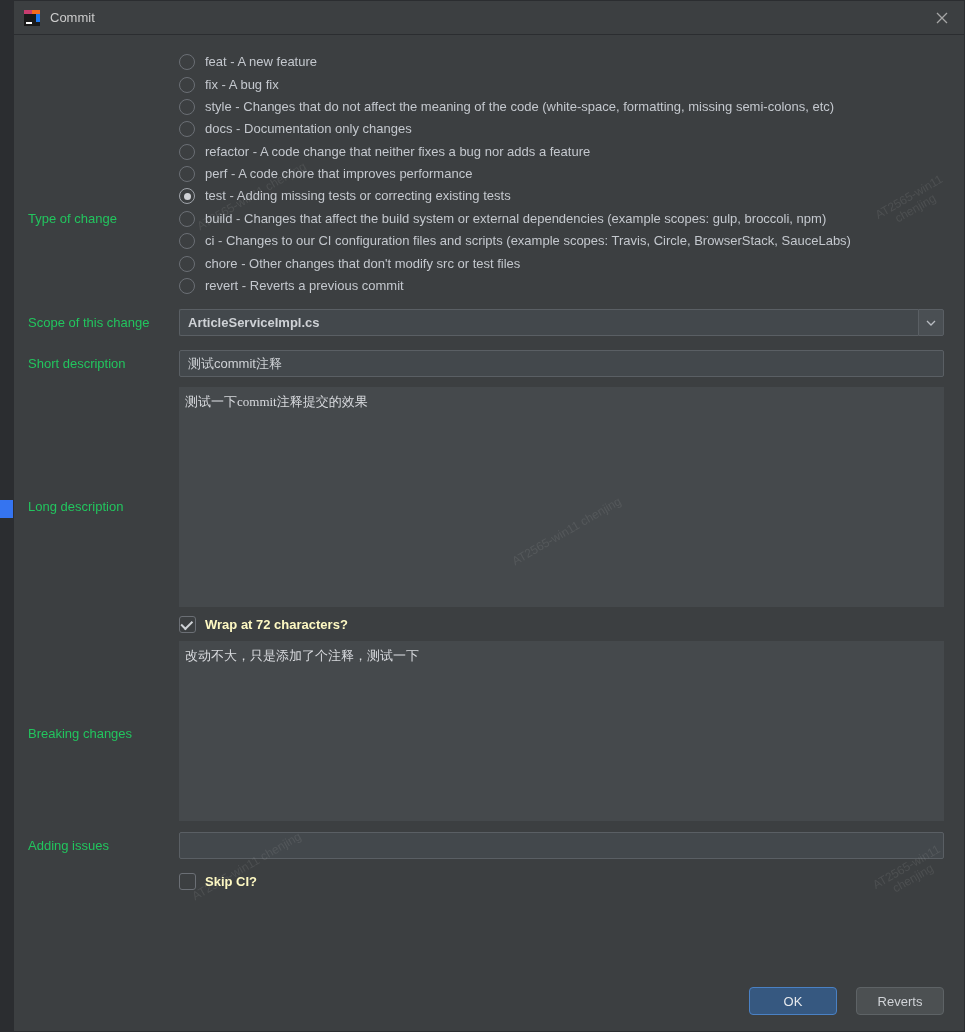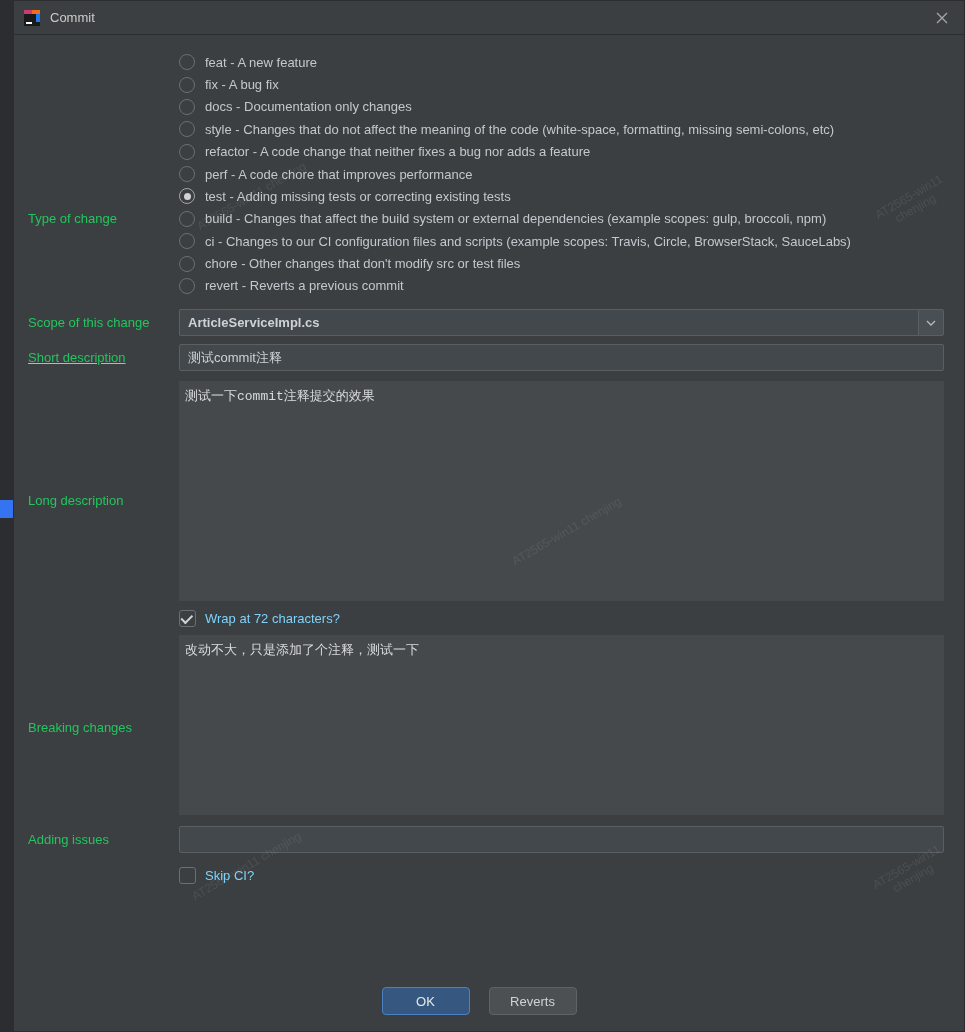--- a/index.html
+++ b/index.html
@@ -66,21 +66,20 @@
     padding-top: 6px;
     padding-left: 4px;
     color: #22c55e;
   }
   .row .field-col {
     flex: 1;
   }
   .row.align-center .label-col { padding-top: 6px; }
   .radios .radio-item {
     display: flex;
-    align-items: center;
     padding: 3.2px 0;
     cursor: pointer;
   }
   .radio-item .radio {
     width: 16px; height: 16px;
     border: 1.5px solid #6b6f75;
     border-radius: 50%;
     margin-right: 10px;
     display: inline-flex;
     align-items: center; justify-content: center;
@@ -126,21 +125,21 @@
     border-bottom-right-radius: 2px;
     display: flex; align-items: center; justify-content: center;
     cursor: pointer;
   }
   .combo-btn svg { width: 10px; height: 6px; }
   .textarea-plain {
     width: 100%;
     background: #45494c;
     border: none;
     color: #d8dade;
-    font-family: Liberation Mono, monospace;
+    font-family: Liberation Serif, serif;
     font-size: 13px;
     padding: 6px 6px;
     outline: none;
     resize: none;
   }
   .check-row {
     display: flex;
     align-items: center;
     margin-top: 6px;
   }
@@ -153,26 +152,26 @@
     cursor: pointer;
     flex-shrink: 0;
   }
   .checkbox.checked::after {
     content: "";
     width: 9px; height: 5px;
     border-left: 2px solid #cfd2d6;
     border-bottom: 2px solid #cfd2d6;
     transform: rotate(-45deg) translate(0px,-1px);
   }
-  .check-row .clabel { color: #7dd3fc; }
+  .check-row .clabel { color: #fef9c3; font-weight: bold; }
   .footer {
     height: 50px;
     display: flex;
     align-items: center;
-    justify-content: center;
+    justify-content: flex-end;
     padding: 0 20px 10px 0;
     gap: 19px;
   }
   .btn {
     min-width: 88px;
     height: 28px;
     border-radius: 4px;
     font-size: 13px;
     display: inline-flex; align-items: center; justify-content: center;
     cursor: pointer;
@@ -234,25 +233,25 @@
           <div class="radio-item">
             <span class="radio"></span>
             <span class="lbl">feat - A new feature</span>
           </div>
           <div class="radio-item">
             <span class="radio"></span>
             <span class="lbl">fix - A bug fix</span>
           </div>
           <div class="radio-item">
             <span class="radio"></span>
+            <span class="lbl">style - Changes that do not affect the meaning of the code (white-space, formatting, missing semi-colons, etc)</span>
+          </div>
+          <div class="radio-item">
+            <span class="radio"></span>
             <span class="lbl">docs - Documentation only changes</span>
-          </div>
-          <div class="radio-item">
-            <span class="radio"></span>
-            <span class="lbl">style - Changes that do not affect the meaning of the code (white-space, formatting, missing semi-colons, etc)</span>
           </div>
           <div class="radio-item">
             <span class="radio"></span>
             <span class="lbl">refactor - A code change that neither fixes a bug nor adds a feature</span>
           </div>
           <div class="radio-item">
             <span class="radio"></span>
             <span class="lbl">perf - A code chore that improves performance</span>
           </div>
           <div class="radio-item selected">
@@ -285,21 +284,21 @@
           <input type="text" class="combo" value="ArticleServiceImpl.cs" style="">
           <div class="combo-btn">
             <svg viewBox="0 0 10 6">
                 <path d="M1 1 L5 5 L9 1" stroke="#b8bcc1" stroke-width="1.3" fill="none"></path>
               </svg>
           </div>
         </div>
       </div>
     </div>
 
-    <div class="row align-center" style="margin-top:8px;text-decoration:underline;">
+    <div class="row align-center" style="margin-top:14px;">
       <div class="label-col">Short description</div>
       <div class="field-col">
         <input type="text" class="input-text" value="测试commit注释" style="">
       </div>
     </div>
 
     <div class="row" style="margin-top:10px;">
       <div class="label-col" style="padding-top:112px;">Long description</div>
       <div class="field-col">
         <textarea class="textarea-plain" style="height: 220px;">测试一下commit注释提交的效果</textarea>

